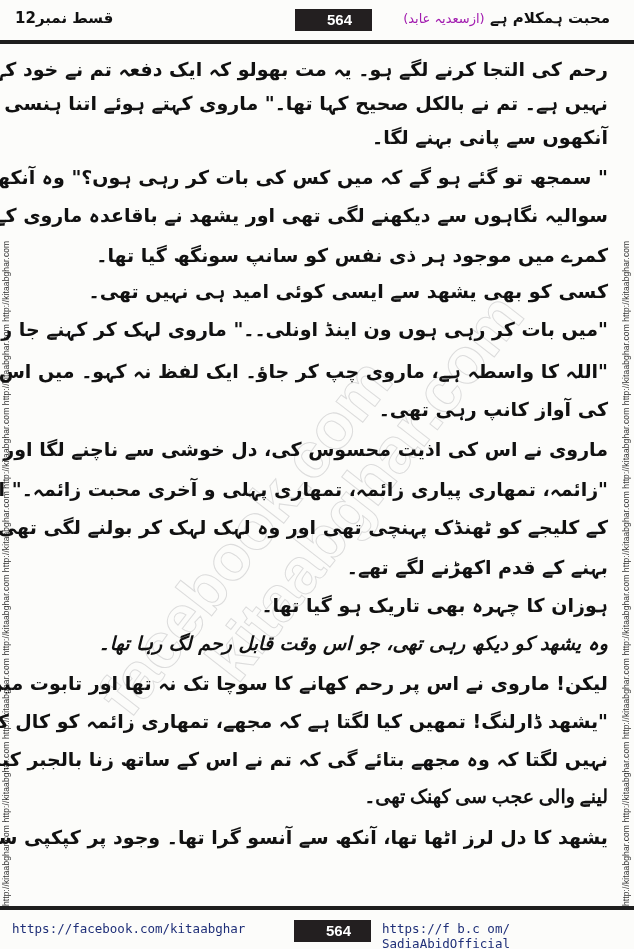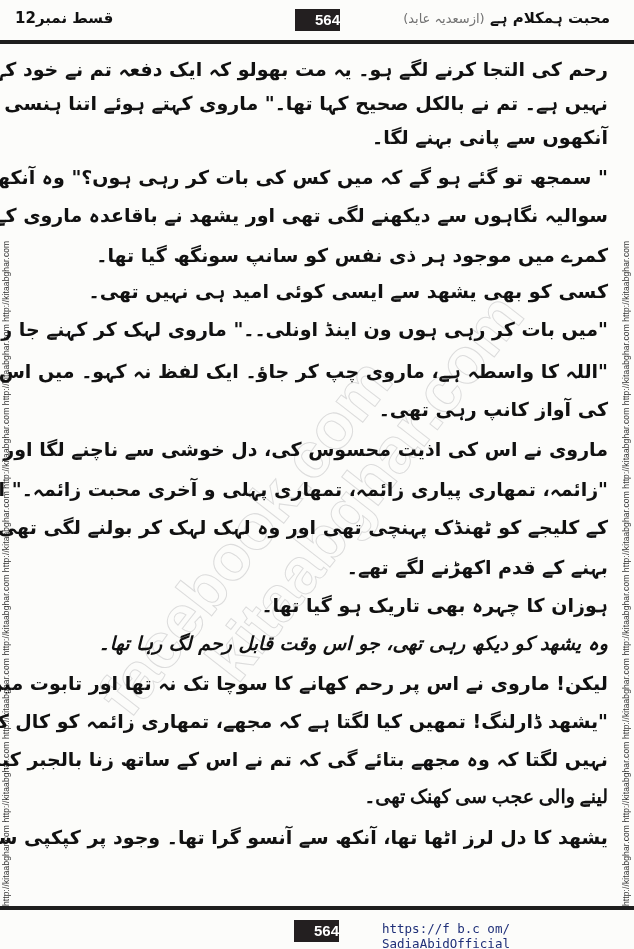--- a/index.html
+++ b/index.html
@@ -2,24 +2,24 @@
 <html><head>
 <meta charset="utf-8">
 <style>
   html, body { margin: 0; padding: 0; }
   body {
     width: 634px; height: 949px; background: #fcfcfa; position: relative; overflow: hidden;
     font-family: "DejaVu Sans", sans-serif; color: #111;
   }
   .header { position: absolute; left: 0; top: 0; width: 634px; height: 42px; }
   .hdr-title { position: absolute; right: 24px; top: 9px; font-size: 15px; font-weight: bold; direction: rtl; color: #111; }
-  .hdr-title .author { color: #737373; font-weight: normal; font-size: 13px; }
+  .hdr-title .author { color: #a21caf; font-weight: normal; font-size: 13px; }
   .hdr-episode { position: absolute; left: 15px; top: 9px; font-size: 15px; font-weight: bold; direction: rtl; }
   .page-box { position: absolute; left: 295px; top: 9px; width: 45px; height: 22px; background: #231f20; color: #fff;
-    font-family: "Liberation Sans", sans-serif; font-weight: bold; font-size: 15px; text-align: right; line-height: 22px; }
+    font-family: "Liberation Sans", sans-serif; font-weight: bold; font-size: 15px; text-align: left; line-height: 22px; padding-left: 32px; }
   .rule-top { position: absolute; left: 0; top: 40px; width: 634px; height: 4px; background: #1e1e1e; }
   .rule-bottom { position: absolute; left: 0; top: 906px; width: 634px; height: 4px; background: #1e1e1e; }
 
   .side { position: absolute; top: 44px; height: 862px; width: 14px; overflow: hidden; }
   .side.left { left: 0; }
   .side.right { right: 0; }
   .side-text {
     position: absolute; left: 1px; top: 0; width: 12px; height: 862px;
     writing-mode: vertical-rl; transform: rotate(180deg);
     font-family: "Liberation Sans", sans-serif; font-size: 8.5px; color: #333; white-space: nowrap; letter-spacing: 0.1px;
@@ -88,15 +88,16 @@
     <div class="line" style="top: 574px; font-style: italic;">وہ یشھد کو دیکھ رہی تھی، جو اس وقت قابل رحم لگ رہا تھا۔</div>
     <div class="line full" style="top: 614px;">لیکن! ماروی نے اس پر رحم کھانے کا سوچا تک نہ تھا اور تابوت میں آخری کیل ٹھونک ہی دی تھی۔</div>
     <div class="line full" style="top: 652px;">"یشھد ڈارلنگ! تمھیں کیا لگتا ہے کہ مجھے، تمھاری زائمہ کو کال کرنی چاہیے یا نہیں؟ کیونکہ مجھے</div>
     <div class="line full" style="top: 690px;">نہیں لگتا کہ وہ مجھے بتائے گی کہ تم نے اس کے ساتھ زنا بالجبر کیا تھا یا زنا بالرضا؟" ماروی کے لہجے میں حظ</div>
     <div class="line" style="top: 728px; font-family: Liberation Serif, serif;">لینے والی عجب سی کھنک تھی۔</div>
     <div class="line" style="top: 768px;">یشھد کا دل لرز اٹھا تھا، آنکھ سے آنسو گرا تھا۔ وجود پر کپکپی سی طاری ہوئی تھی۔</div>
   </div>
 
 <div class="rule-bottom"></div>
 <div class="footer">
+  <span class="footer-link left">https://facebook.com/kitaabghar</span>
   <div class="page-box">564</div>
   <span class="footer-link right">https://f b.c om/ SadiaAbidOfficial</span>
 </div>
 
 </body></html>

